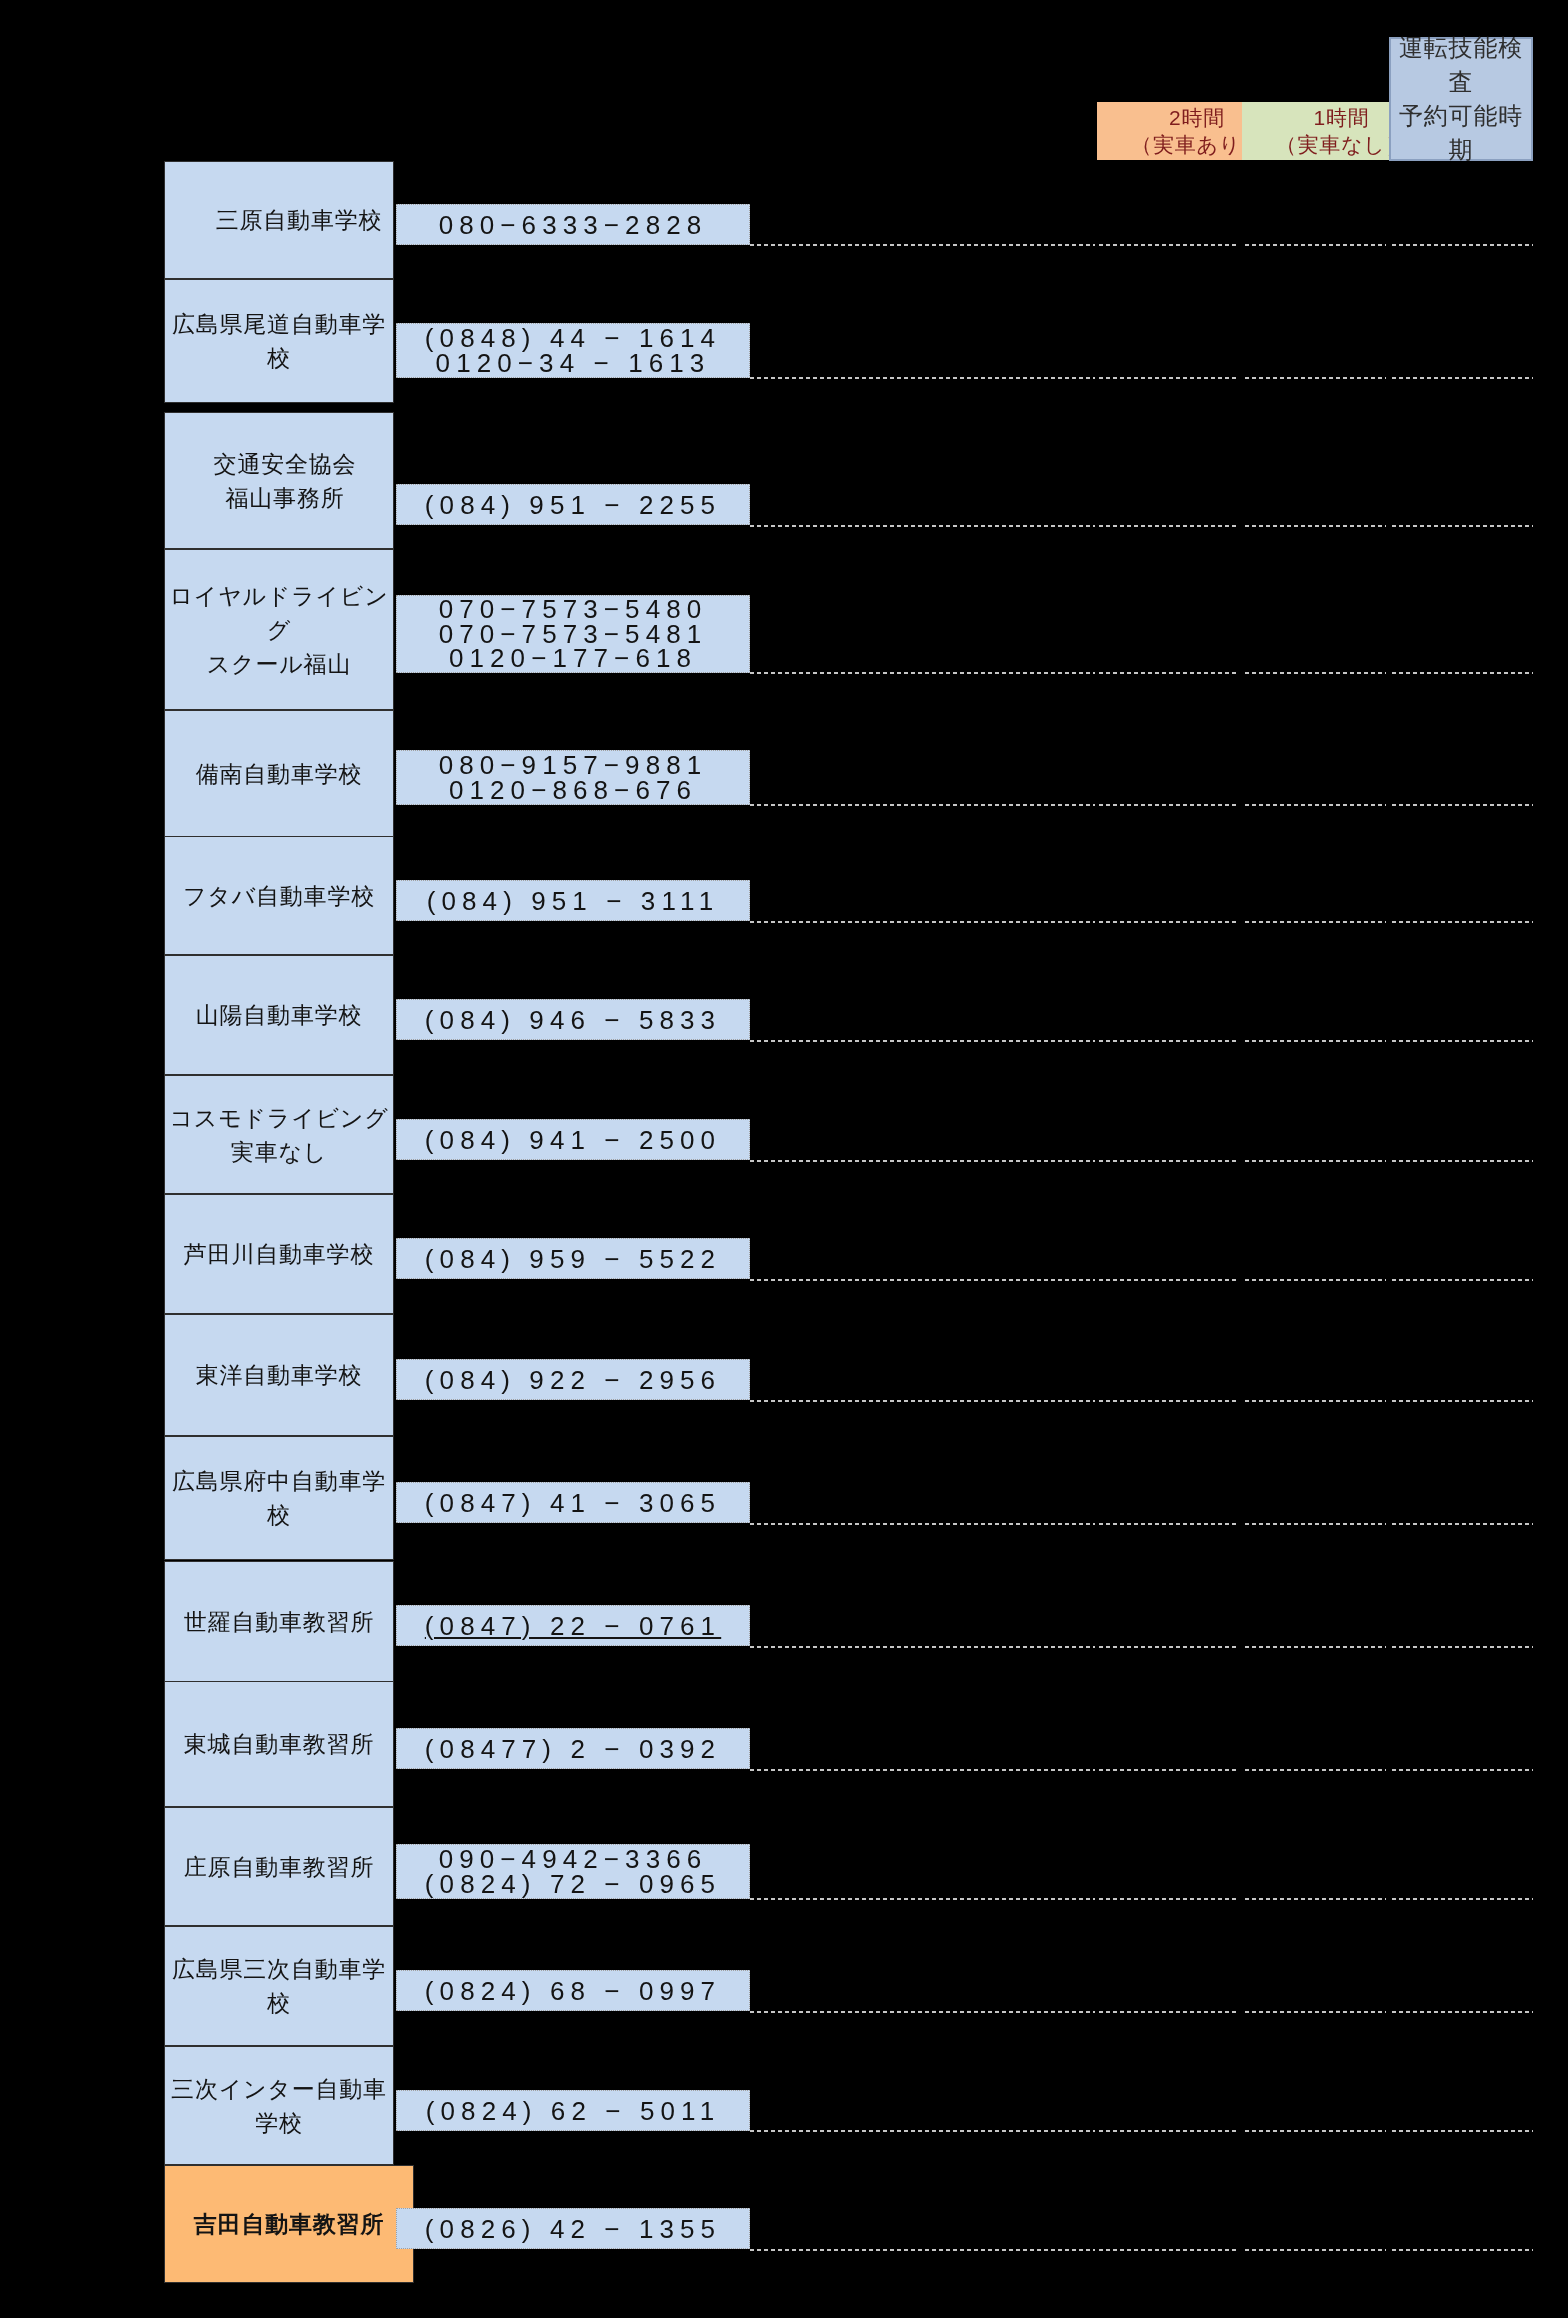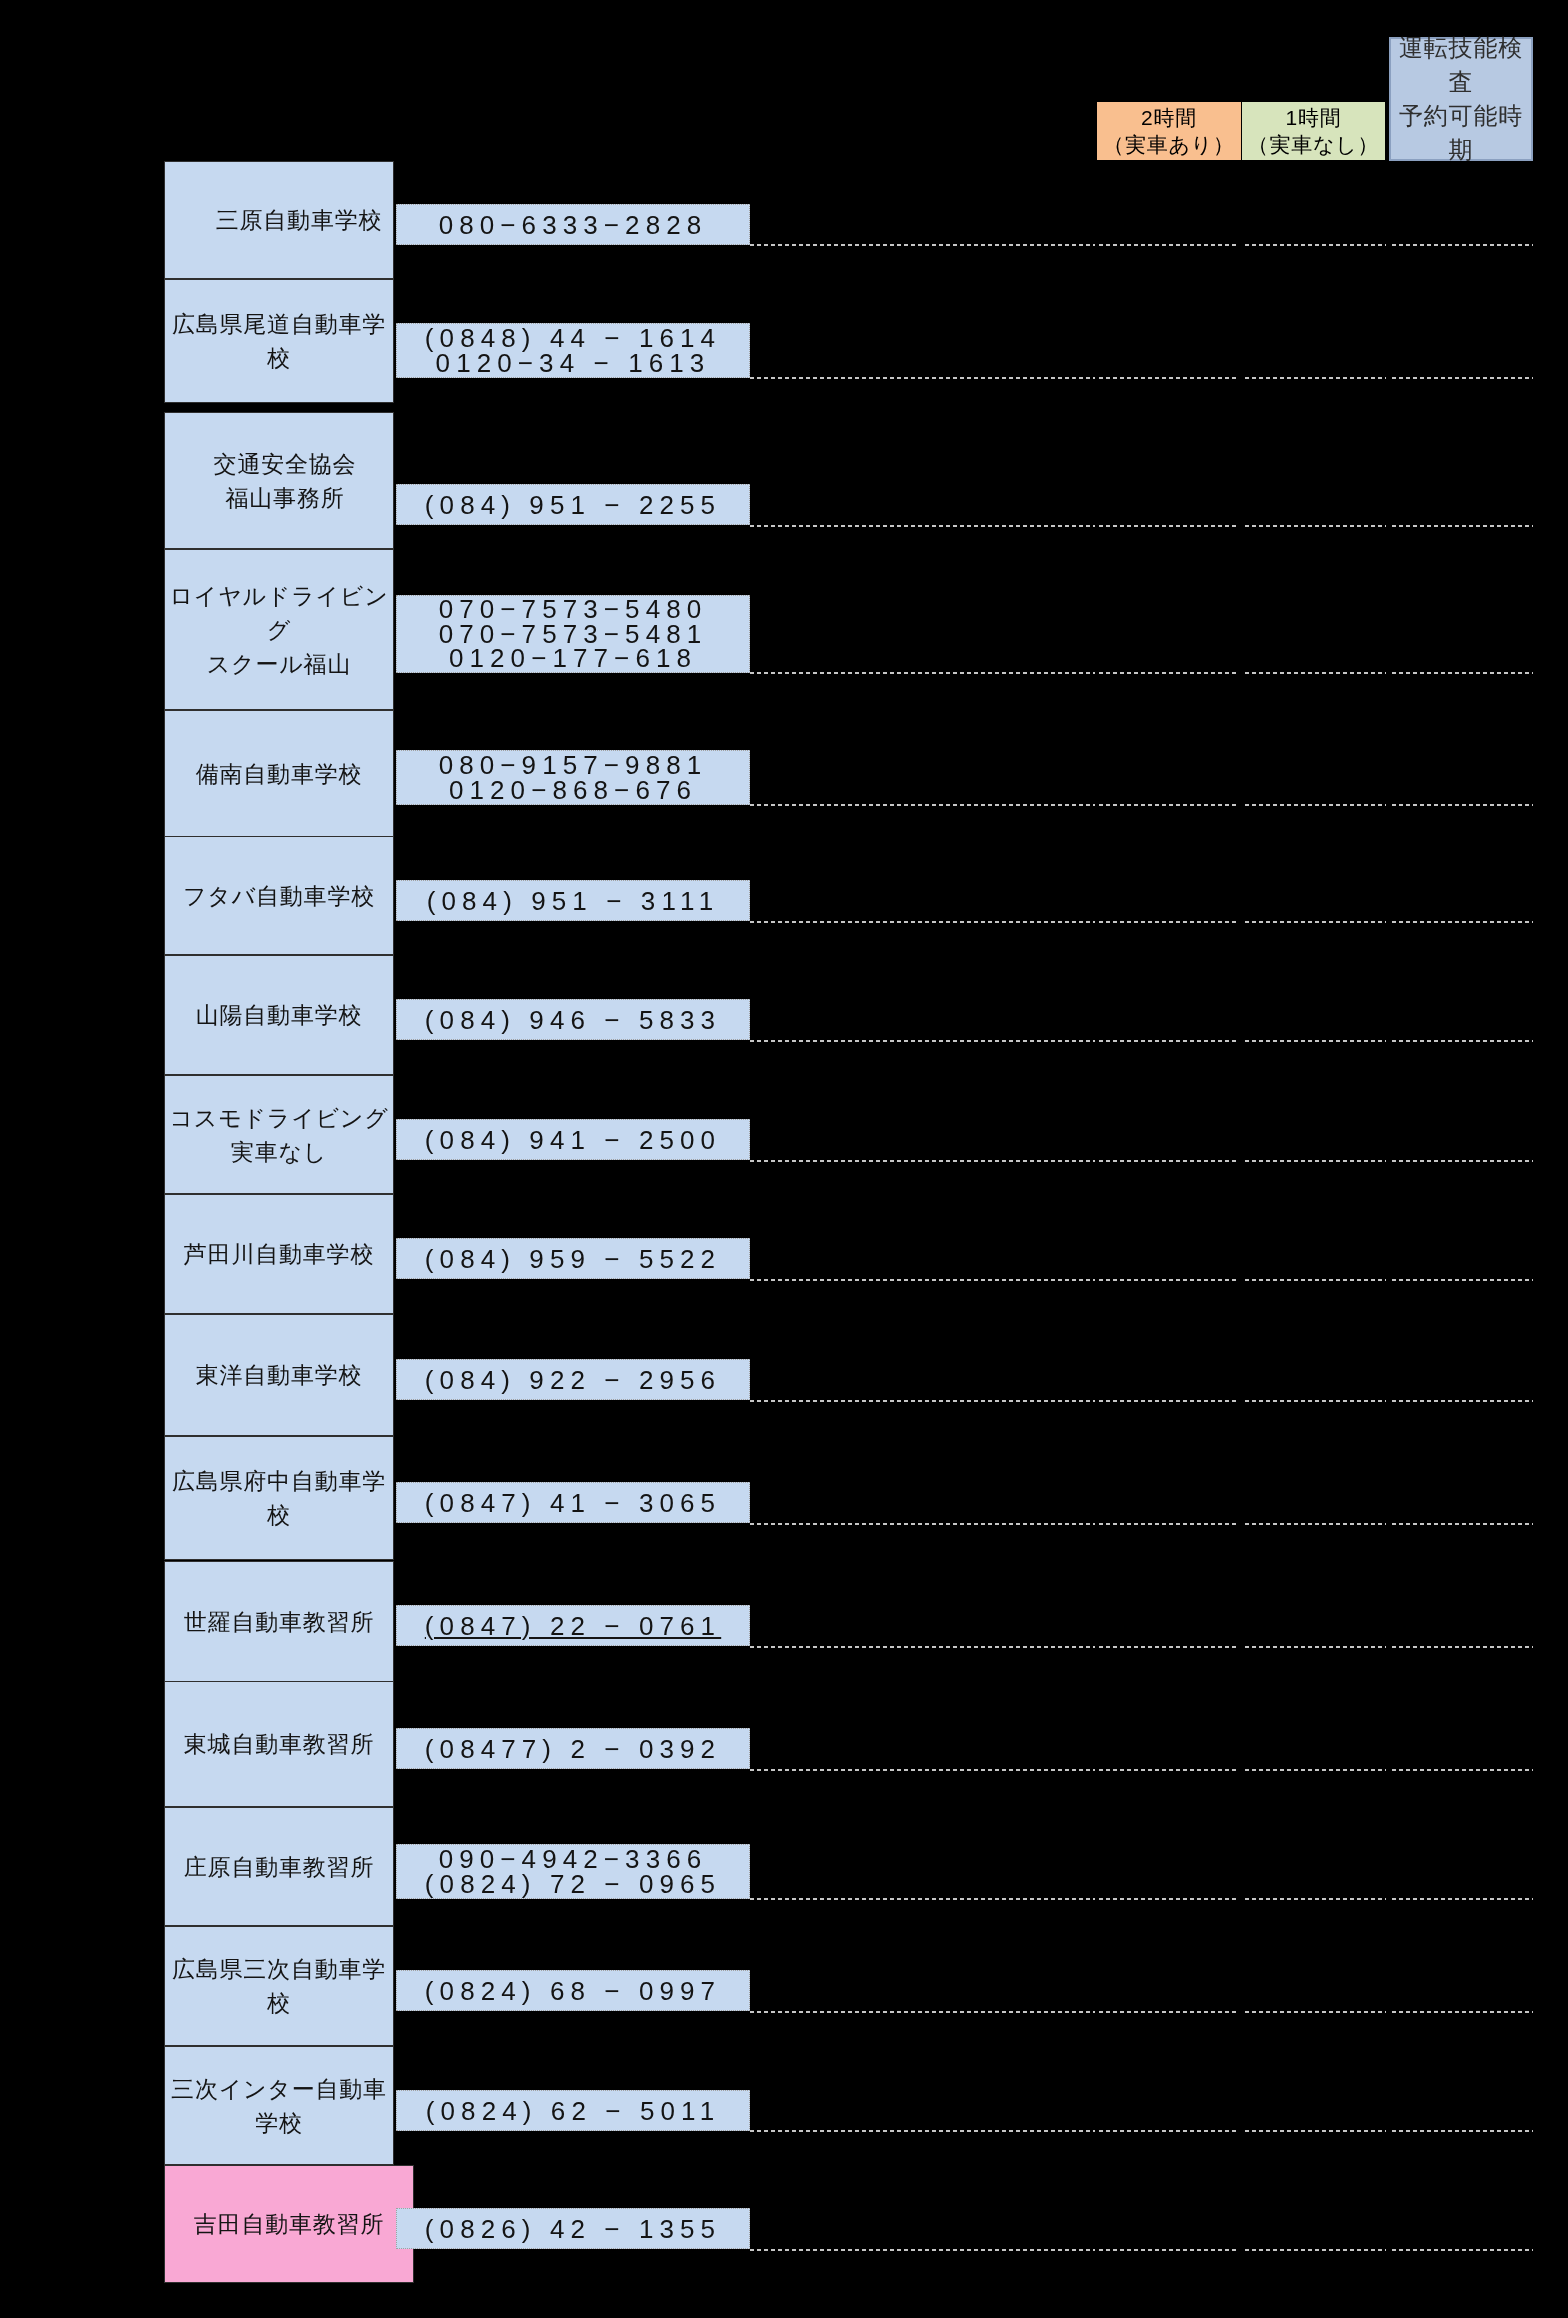--- a/index.html
+++ b/index.html
@@ -4,21 +4,21 @@
 <style>
   html,body{margin:0;padding:0;background:#000;}
   body{
     width:1568px;height:2319px;position:relative;overflow:hidden;
     font-family:"Liberation Sans","DejaVu Sans",sans-serif;
   }
   .canvas{position:absolute;inset:0;}
   
   .period-cell{
     position:absolute;display:flex;flex-direction:column;align-items:center;justify-content:center;
-    color:#000000;font-size:21px;line-height:27px;text-align:center;letter-spacing:0.8px;
+    color:#7f1d1d;font-size:21px;line-height:27px;text-align:center;letter-spacing:0.8px;padding-left:28px;
   }
   
   .title-box{
     position:absolute;display:flex;flex-direction:column;align-items:center;justify-content:center;
     color:#2f2f2f;font-size:24px;line-height:34px;text-align:center;letter-spacing:0.8px;
     box-sizing:border-box;
   }
   
   .name-cell{
     position:absolute;box-sizing:border-box;
@@ -220,21 +220,21 @@
       <div class="name-cell" style="left: 164px; top: 2046px; width: 230px; height: 119px; background: rgb(198, 217, 240); border: 1.5px solid rgb(47, 47, 47);">
         <div>三次インター自動車学校</div>
       </div>
       <div class="phone-cell" style="left: 396px; top: 2090px; width: 354px; height: 41px; background: rgb(198, 217, 240); border: 1.5px dotted rgb(160, 160, 160); line-height: 26px;">
         <div>(0824) 62 − 5011</div>
       </div>
       <div class="grid-line" style="left: 750px; top: 2130px; width: 345px;"></div>
       <div class="grid-line" style="left: 1099px; top: 2130px; width: 140px;"></div>
       <div class="grid-line" style="left: 1245px; top: 2130px; width: 141px;"></div>
       <div class="grid-line" style="left: 1392px; top: 2130px; width: 141px;"></div>
-      <div class="name-cell" style="left: 164px; top: 2165px; width: 250px; height: 118px; background: #f9a8d4; border: 1.5px solid rgb(47, 47, 47);">
+      <div class="name-cell" style="left: 164px; top: 2165px; width: 250px; height: 118px; background: #fdba74; border: 1.5px solid rgb(47, 47, 47); font-weight: bold;">
         <div>吉田自動車教習所</div>
       </div>
       <div class="phone-cell" style="left: 396px; top: 2208px; width: 354px; height: 41px; background: rgb(198, 217, 240); border: 1.5px dotted rgb(160, 160, 160); line-height: 26px;">
         <div>(0826) 42 − 1355</div>
       </div>
       <div class="grid-line" style="left: 750px; top: 2249px; width: 345px;"></div>
       <div class="grid-line" style="left: 1099px; top: 2249px; width: 140px;"></div>
       <div class="grid-line" style="left: 1245px; top: 2249px; width: 141px;"></div>
       <div class="grid-line" style="left: 1392px; top: 2249px; width: 141px;"></div>
     </div>

